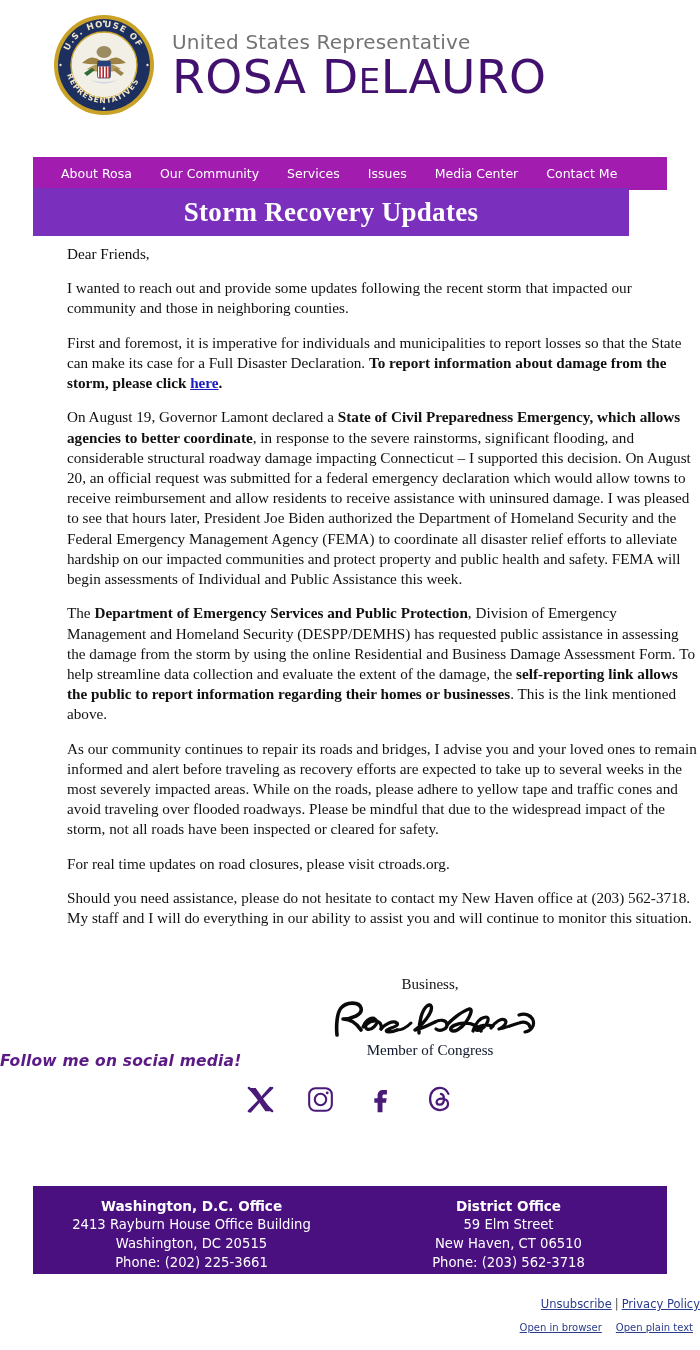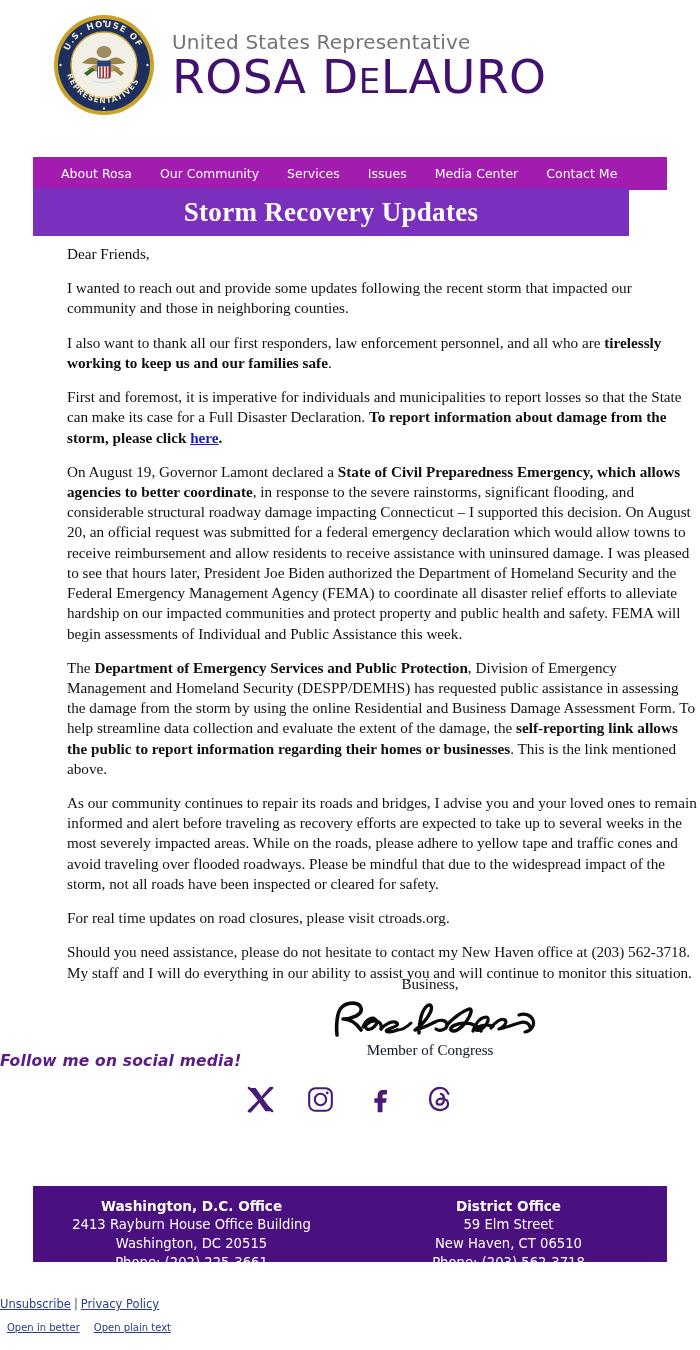--- a/index.html
+++ b/index.html
@@ -181,21 +181,21 @@
     align-items: center;
     justify-content: center;
   }
 
   
   .offices {
     position: absolute;
     left: 33px;
     top: 1186px;
     width: 634px;
-    height: 76px;
+    height: 88px;
     background: #4a1080;
     display: flex;
     box-sizing: border-box;
     padding-top: 11px;
   }
   .office-col {
     flex: 1;
     text-align: center;
     font-family: "DejaVu Sans", sans-serif;
     color: #ffffff;
@@ -207,21 +207,21 @@
     font-size: 13.6px;
     display: block;
   }
 
   
   .bottom-links {
     position: absolute;
     top: 1297px;
     left: 0;
     width: 700px;
-    text-align: left;
+    text-align: right;
   }
   .bottom-links .row1 {
     font-family: "DejaVu Sans", sans-serif;
     font-size: 11.5px;
   }
   .bottom-links .row2 {
     font-family: "DejaVu Sans", sans-serif;
     font-size: 10px;
     margin-top: 11px;
   }
@@ -302,21 +302,20 @@
 <div class="title-banner">
   <div class="title-banner-text">Storm Recovery Updates</div>
 </div>
 
 <div class="letter">
 
   <p>Dear Friends,</p>
 
   <p>I wanted to reach out and provide some updates following the recent storm that impacted our community and those in neighboring counties.</p>
 
-  <p><span>I also want to thank all our first responders, law enforcement personnel, and all who are </span><b>tirelessly working to keep us and our families safe</b><span>.</span></p>
 
   <p><span>First and foremost, it is imperative for individuals and municipalities to report losses so that the State can make its case for a Full Disaster Declaration. </span><b><span>To report information about damage from the storm, please click </span><a class="inline-link" href="#">here</a><span>.</span></b></p>
 
   <p><span>On August 19, Governor Lamont declared a </span><b>State of Civil Preparedness Emergency, which allows agencies to better coordinate</b><span>, in response to the severe rainstorms, significant flooding, and considerable structural roadway damage impacting Connecticut – I supported this decision. On August 20, an official request was submitted for a federal emergency declaration which would allow towns to receive reimbursement and allow residents to receive assistance with uninsured damage. I was pleased to see that hours later, President Joe Biden authorized the Department of Homeland Security and the Federal Emergency Management Agency (FEMA) to coordinate all disaster relief efforts to alleviate hardship on our impacted communities and protect property and public health and safety. FEMA will begin assessments of Individual and Public Assistance this week.</span></p>
 
   <p><span>The </span><b>Department of Emergency Services and Public Protection</b><span>, Division of Emergency Management and Homeland Security (DESPP/DEMHS) has requested public assistance in assessing the damage from the storm by using the online Residential and Business Damage Assessment Form. To help streamline data collection and evaluate the extent of the damage, the </span><b>self-reporting link allows the public to report information regarding their homes or businesses</b><span>. This is the link mentioned above.</span></p>
 
   <p>As our community continues to repair its roads and bridges, I advise you and your loved ones to remain informed and alert before traveling as recovery efforts are expected to take up to several weeks in the most severely impacted areas. While on the roads, please adhere to yellow tape and traffic cones and avoid traveling over flooded roadways. Please be mindful that due to the widespread impact of the storm, not all roads have been inspected or cleared for safety.</p>
 
   <p>For real time updates on road closures, please visit ctroads.org.</p>
@@ -394,15 +393,15 @@
     <span>New Haven, CT 06510</span><br>
     <span>Phone: (203) 562-3718</span>
   </div>
 </div>
 
 <div class="bottom-links">
   <div class="row1">
     <a href="#">Unsubscribe</a><span class="sep">|</span><a href="#">Privacy Policy</a>
   </div>
   <div class="row2">
-    <a href="#">Open in better</a><a href="#">Open plain text</a>
+    <a href="#">Open in browser</a><a href="#">Open plain text</a>
   </div>
 </div>
 
 </body></html>

